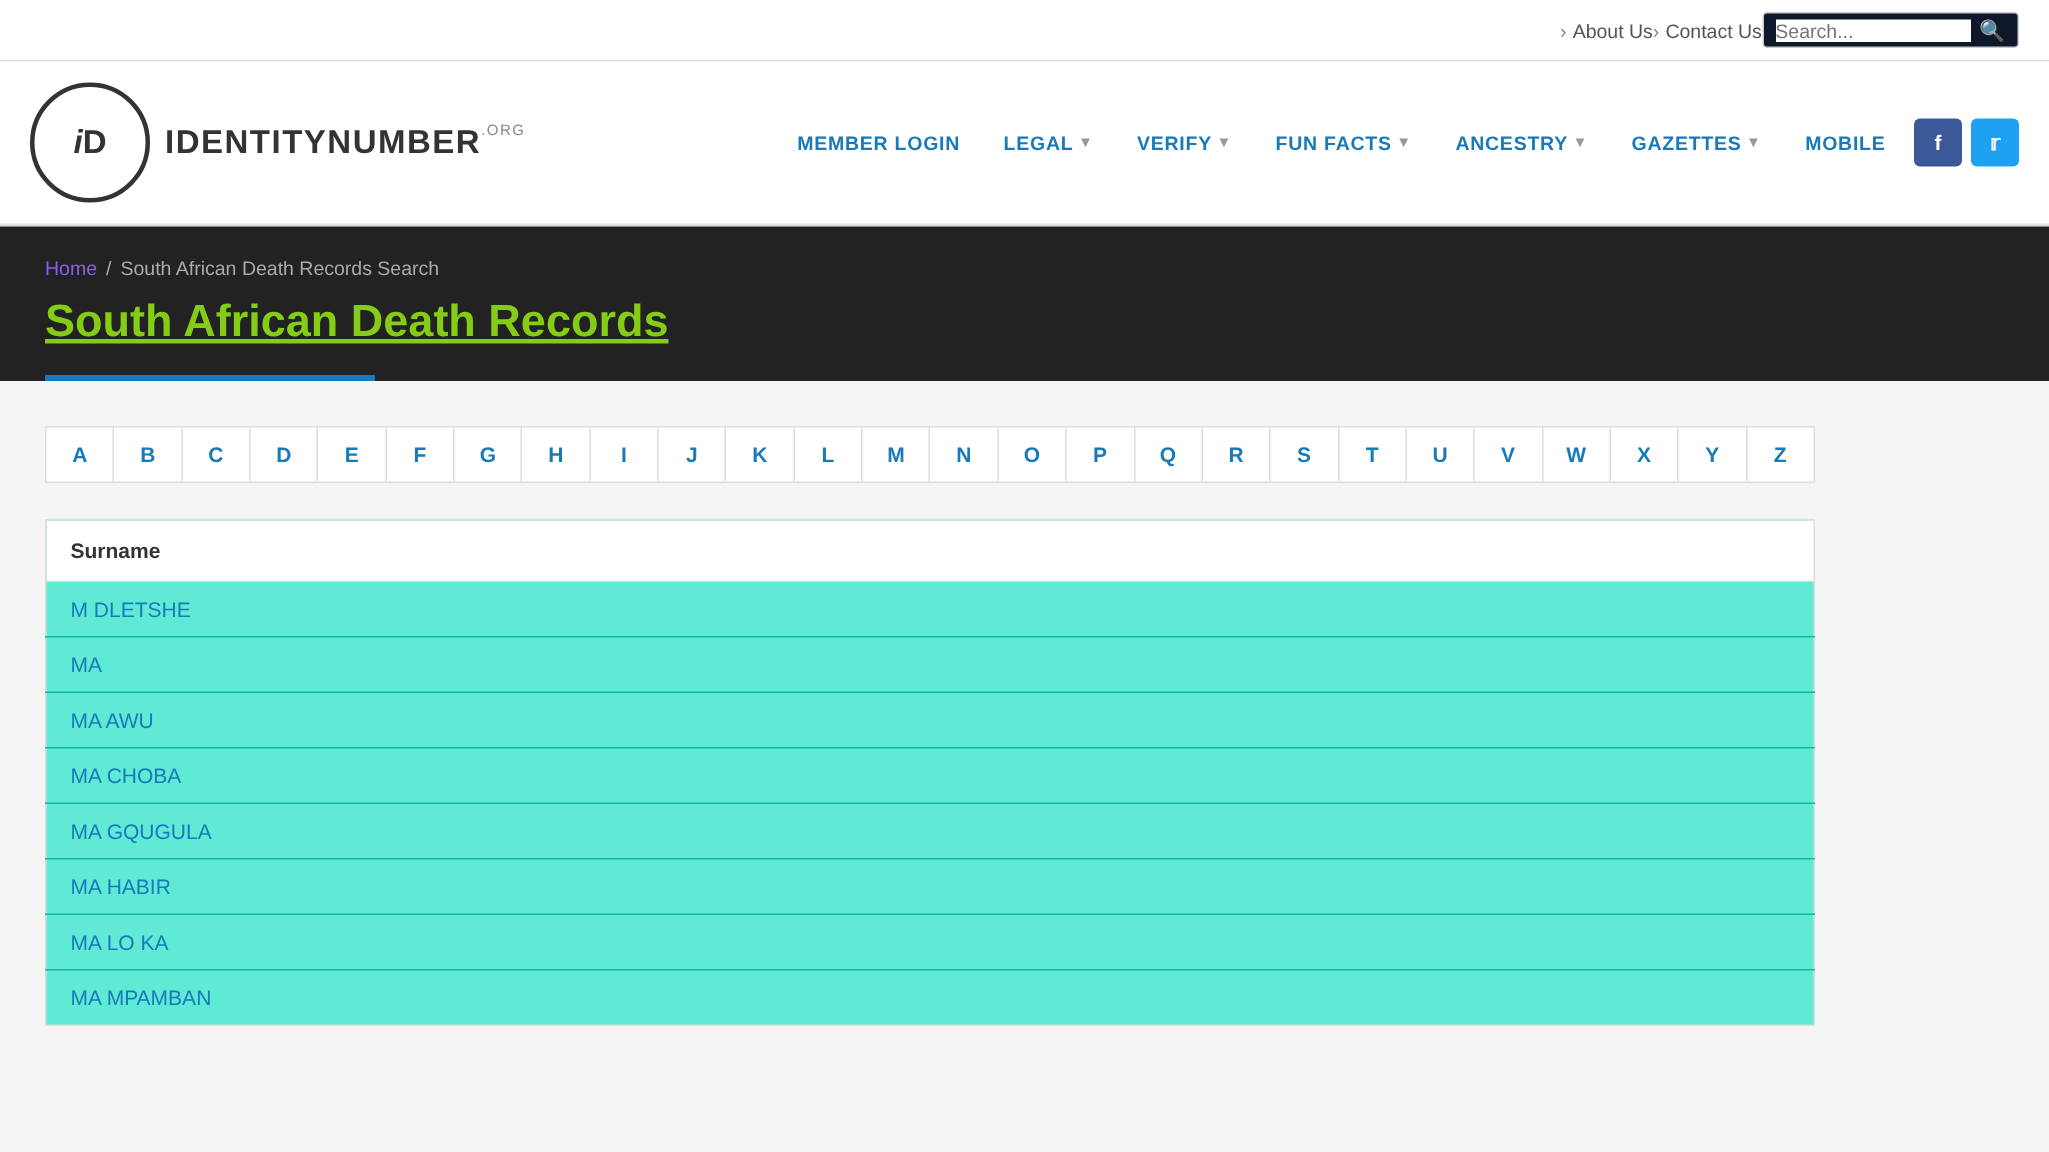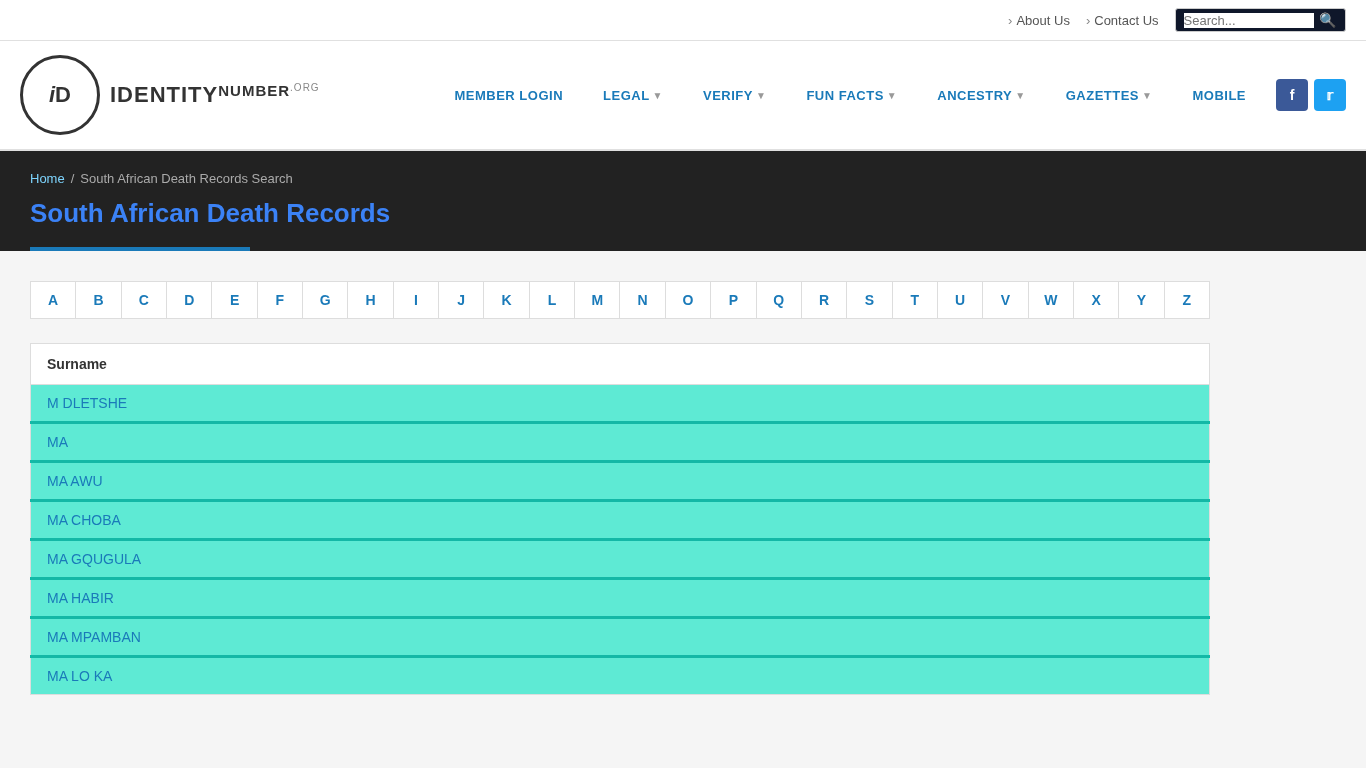--- a/index.html
+++ b/index.html
@@ -6,21 +6,20 @@
     body { font-family: Arial, sans-serif; font-size: 14px; color: #333; background: #f5f5f5; }
 
     
     .top-bar {
       background: #fff;
       border-bottom: 1px solid #e0e0e0;
       padding: 8px 20px;
       display: flex;
       align-items: center;
       justify-content: flex-end;
-      gap: 16px;
     }
     .top-bar-link {
       color: #555;
       text-decoration: none;
       font-size: 13px;
       display: flex;
       align-items: center;
       gap: 4px;
     }
     .top-bar-link::before {
@@ -85,35 +84,35 @@
       display: flex;
       flex-direction: row;
     }
     .logo-text .line1 {
       font-size: 22px;
       font-weight: bold;
       color: #333;
       letter-spacing: 1px;
     }
     .logo-text .line2 {
-      font-size: 15px;
+      font-size: 22px;
       font-weight: bold;
       color: #333;
       letter-spacing: 1px;
     }
     .logo-text .line3 {
       font-size: 10px;
       color: #888;
       letter-spacing: 1px;
     }
 
     .main-nav {
       display: flex;
       align-items: center;
-      gap: 20px;
+      gap: 9px;
     }
     .nav-item {
       color: #1a7ab9;
       text-decoration: none;
       font-size: 13px;
       font-weight: bold;
       padding: 6px 10px;
       display: flex;
       align-items: center;
       gap: 3px;
@@ -150,28 +149,29 @@
       padding: 20px 30px 0 30px;
       color: #fff;
     }
     .breadcrumb {
       font-size: 13px;
       margin-bottom: 12px;
       display: flex;
       align-items: center;
       gap: 6px;
     }
-    .breadcrumb a { color: #7dd3fc; text-decoration: none; }
+    .breadcrumb a { color: #8b5cf6; text-decoration: none; }
     .breadcrumb span { color: #aaa; }
     .breadcrumb .separator { color: #aaa; }
     .hero-title {
-      font-size: 26px;
-      font-weight: bold;
-      color: #3b82f6;
+      font-size: 30px;
+      font-weight: bold;
+      color: #84cc16;
       padding-bottom: 16px;
+      text-decoration: underline;
     }
     .hero-underline {
       height: 4px;
       width: 220px;
       background: #1a7ab9;
       margin-top: 2px;
     }
 
     
     .main-content {
@@ -215,21 +215,21 @@
       padding: 12px 16px;
       text-align: left;
       font-weight: bold;
       font-size: 14px;
       color: #333;
       background: #fff;
       border-bottom: 1px solid #ddd;
     }
     .records-table td {
       padding: 10px 16px;
-      border-bottom: 3px solid #14b8a6;
+      border-bottom: 1px solid #14b8a6;
     }
     .records-table tr:last-child td { border-bottom: none; }
     .record-link {
       color: #1a7ab9;
       text-decoration: none;
       font-size: 14px;
     }
   </style>
 </head>
 <body>
@@ -331,21 +331,21 @@
         <tr>
           <td><a href="#" class="record-link">MA CHOBA</a></td>
         </tr>
         <tr>
           <td><a href="#" class="record-link">MA GQUGULA</a></td>
         </tr>
         <tr>
           <td><a href="#" class="record-link">MA HABIR</a></td>
         </tr>
         <tr>
+          <td><a href="#" class="record-link">MA LO KA</a></td>
+        </tr>
+        <tr>
           <td><a href="#" class="record-link">MA MPAMBAN</a></td>
-        </tr>
-        <tr>
-          <td><a href="#" class="record-link">MA LO KA</a></td>
         </tr>
       </tbody>
   </table>
 
 </div>
 
 </body></html>

